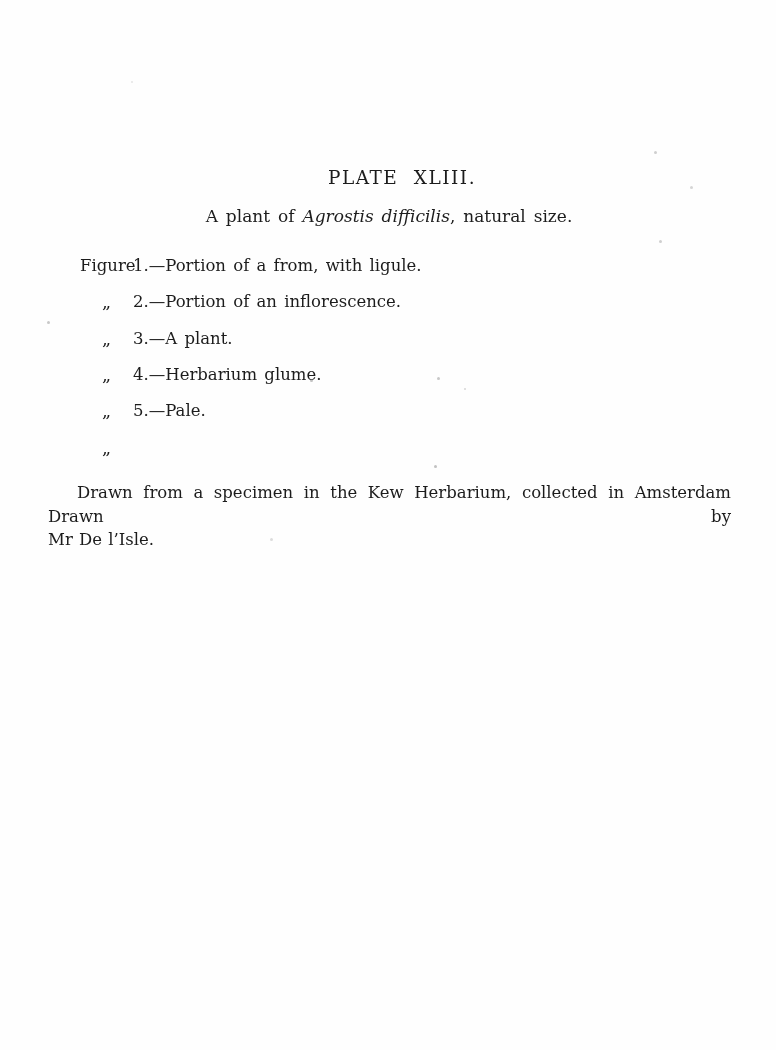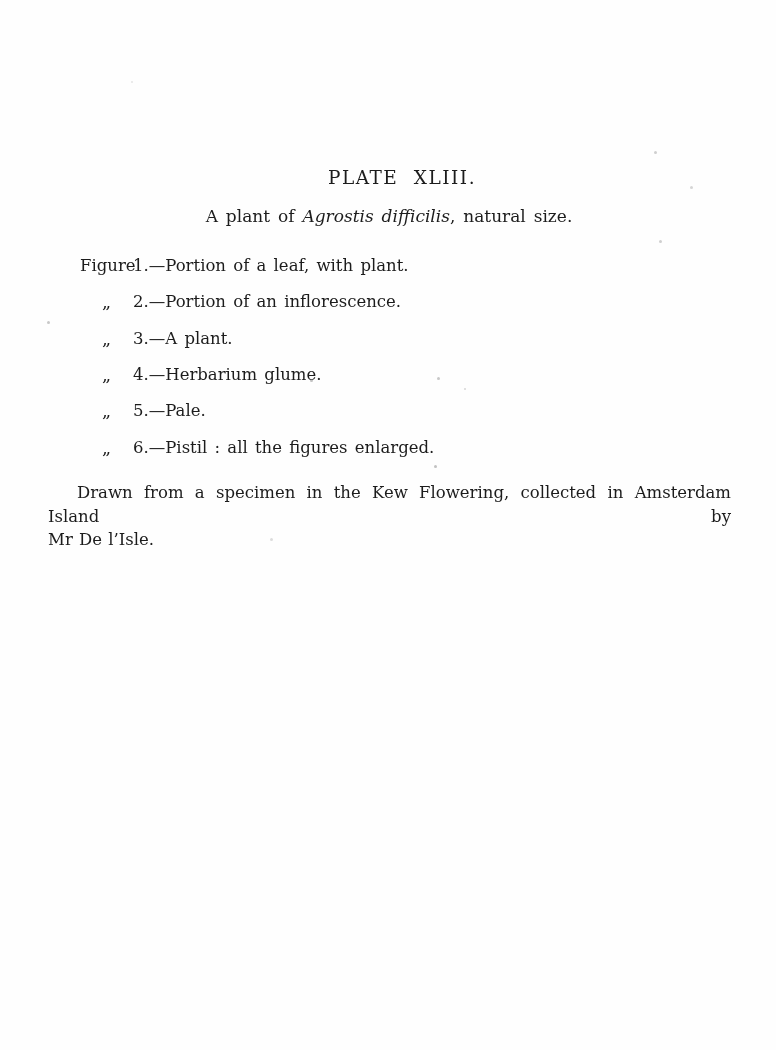--- a/index.html
+++ b/index.html
@@ -114,21 +114,21 @@
 <div class="page">
 
   <h1 class="plate-title">PLATE XLIII.</h1>
 
   <p class="plate-subtitle"><span>A plant of </span><span class="species">Agrostis difficilis</span><span>, natural size.</span></p>
 
   <div class="figure-list">
 
     <div class="fig-row">
       <span class="fig-marker">Figure</span>
-      <span class="fig-content"><span>1.</span><span>—Portion of a leaf, with plant.</span></span>
+      <span class="fig-content"><span>1.</span><span>—Portion of a from, with ligule.</span></span>
     </div>
 
     <div class="fig-row ditto">
       <span class="fig-marker">„</span>
       <span class="fig-content"><span>2.</span><span>—Portion of an inflorescence.</span></span>
     </div>
 
     <div class="fig-row ditto">
       <span class="fig-marker">„</span>
       <span class="fig-content"><span>3.</span><span>—A plant.</span></span>
@@ -139,27 +139,26 @@
       <span class="fig-content"><span>4.</span><span>—Herbarium glume.</span></span>
     </div>
 
     <div class="fig-row ditto">
       <span class="fig-marker">„</span>
       <span class="fig-content"><span>5.</span><span>—Pale.</span></span>
     </div>
 
     <div class="fig-row ditto">
       <span class="fig-marker">„</span>
-      <span class="fig-content"><span>6.</span><span>—Pistil : all the figures enlarged.</span></span>
     </div>
 
   </div>
 
   <p class="provenance">
-    <span class="prov-line1">Drawn from a specimen in the Kew Flowering, collected in Amsterdam Island by</span>
+    <span class="prov-line1">Drawn from a specimen in the Kew Herbarium, collected in Amsterdam Drawn by</span>
     <span class="prov-line2">Mr De l’Isle.</span>
   </p>
 
   <div id="specks">
       <div class="speck" style="left: 131px; top: 81px; width: 2px; height: 2px; opacity: 0.18;"></div>
       <div class="speck" style="left: 654px; top: 151px; width: 3px; height: 3px; opacity: 0.35;"></div>
       <div class="speck" style="left: 690px; top: 186px; width: 3px; height: 3px; opacity: 0.3;"></div>
       <div class="speck" style="left: 659px; top: 240px; width: 3px; height: 3px; opacity: 0.35;"></div>
       <div class="speck" style="left: 47px; top: 321px; width: 3px; height: 3px; opacity: 0.4;"></div>
       <div class="speck" style="left: 310px; top: 379px; width: 3px; height: 3px; opacity: 0.45;"></div>

